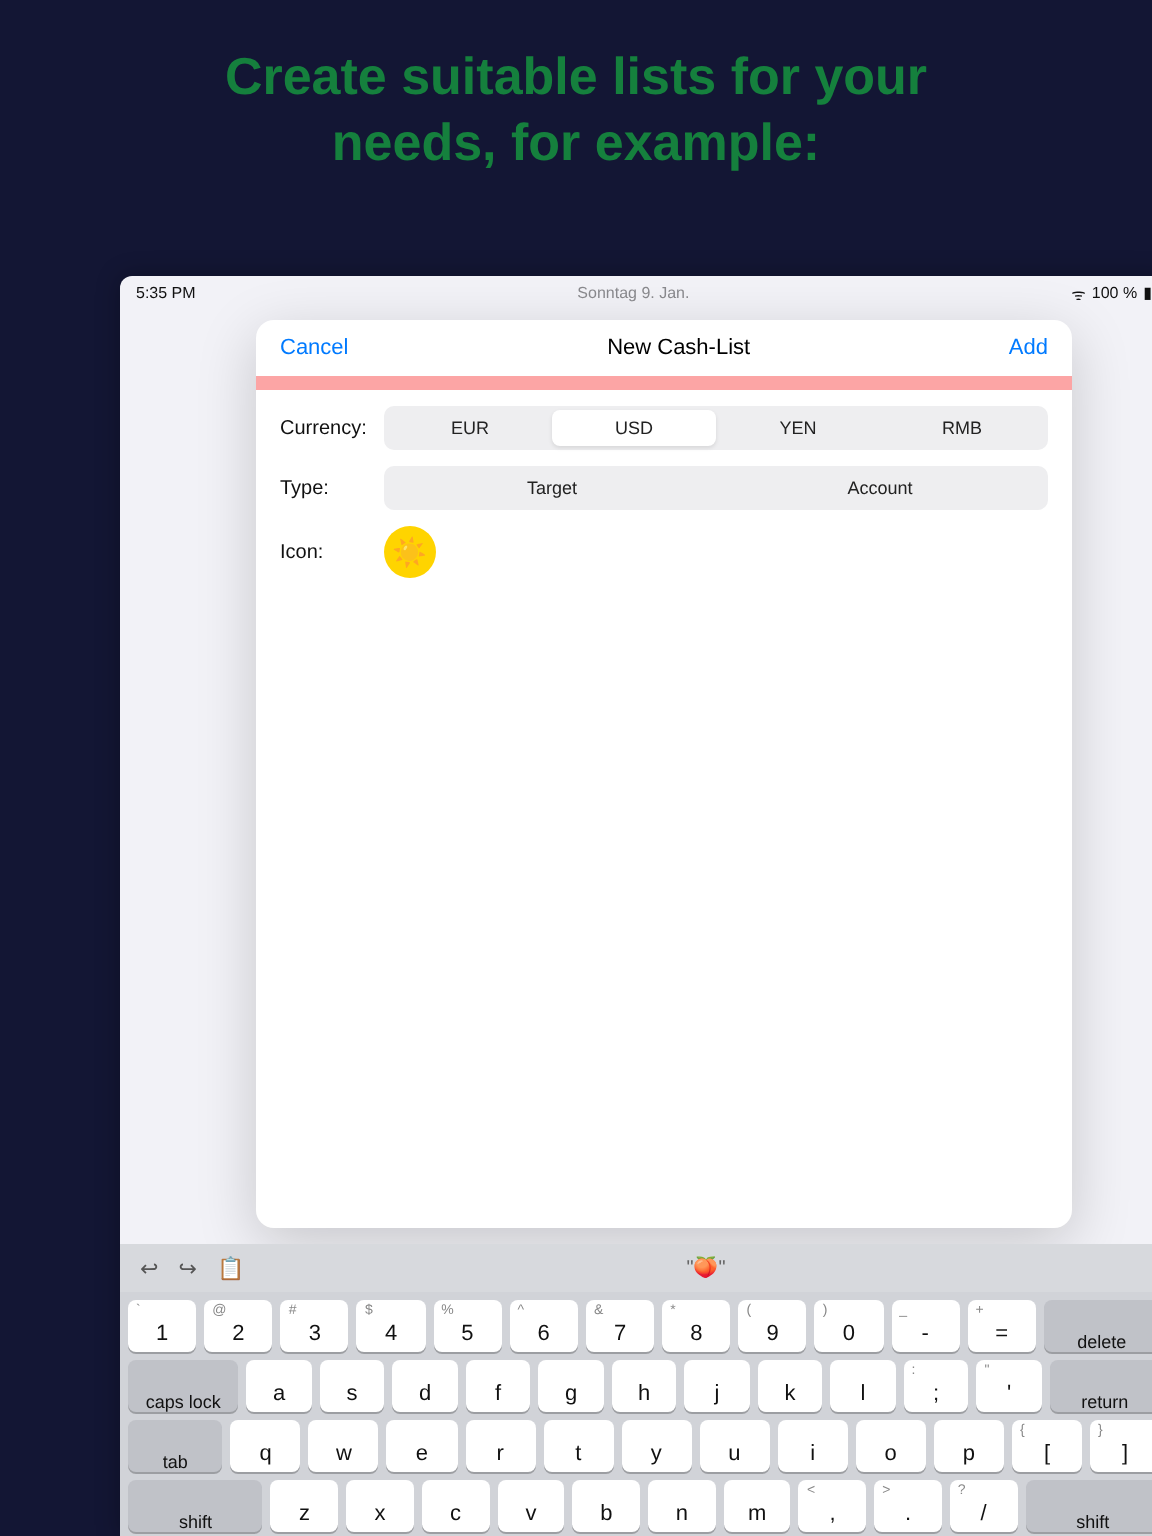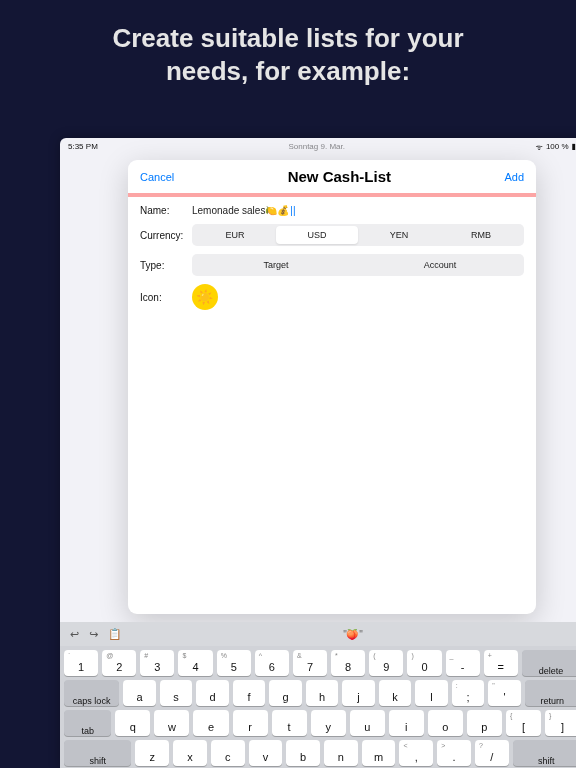--- a/index.html
+++ b/index.html
@@ -1,29 +1,29 @@
 <!DOCTYPE html>
 <html><head>
 <meta charset="utf-8">
 <style>
   *{box-sizing:border-box;margin:0;padding:0;font-family:-apple-system,Helvetica,Arial,sans-serif}
   body{width:576px;height:768px;background:#131634;overflow:hidden}
-  .promo-title{color:#e5e5e5;text-align:center;font-size:26px;font-weight:700;padding:22px 40px 18px;line-height:1.25}
+  .promo-title{color:#15803d;text-align:center;font-size:26px;font-weight:700;padding:22px 40px 18px;line-height:1.25}
   .device{position:absolute;left:60px;top:138px;width:524px;height:630px;background:#f2f2f7;border-radius:6px 6px 0 0;overflow:hidden;box-shadow:0 0 12px rgba(0,0,0,.3)}
   
   .status{height:17px;display:flex;align-items:center;font-size:8px;color:#111;padding:0 8px;justify-content:space-between}
   .status .mid{flex:1;text-align:center;color:#8a8a8e}
   .status .right{display:flex;align-items:center;gap:3px}
   
   .bg-sidebar{position:absolute;left:10px;top:28px;font-size:8px;color:#b0b0b4;line-height:2.3}
   
   .modal{position:absolute;left:68px;top:22px;width:408px;height:454px;background:#fff;border-radius:9px;box-shadow:0 8px 30px rgba(0,0,0,.18);display:flex;flex-direction:column}
-  .modal-header{display:flex;align-items:center;justify-content:space-between;padding:8px 12px;border-bottom:4px solid #fca5a5}
+  .modal-header{display:flex;align-items:center;justify-content:space-between;padding:8px 12px;border-bottom:7px solid #fca5a5}
   .modal-header .btn{font-size:11px;color:#007aff;cursor:pointer}
-  .modal-header .title{font-size:15px;font-weight:700}
+  .modal-header .title{font-size:11px;font-weight:400}
   .form{padding:8px 12px;font-size:10px;color:#222}
   .row{display:flex;align-items:center;margin-bottom:8px}
   .row .lbl{width:52px;color:#111}
   .name-input{flex:1;border:none;outline:none;font-size:10px}
   .name-input::after{content:"|";color:#007aff}
   .seg{display:flex;background:#eeeef0;border-radius:5px;flex:1;padding:2px;gap:0}
   .seg .opt{flex:1;text-align:center;font-size:9px;padding:4px 0;border-radius:4px;cursor:pointer}
   .seg .opt.sel{background:#fff;box-shadow:0 1px 2px rgba(0,0,0,.1)}
   .icon-chip{width:26px;height:26px;border-radius:50%;background:#ffd400;display:flex;align-items:center;justify-content:center;font-size:14px}
   
@@ -44,41 +44,37 @@
 
 <div class="promo-title">
   <div>Create suitable lists for your</div>
   <div>needs, for example:</div>
 </div>
 
 <div class="device">
 
   <div class="status">
     <span>5:35 PM</span>
-    <span class="mid">Sonntag 9. Mar.</span>
+    <span class="mid">Sonntag 9. Jan.</span>
     <span class="right">
       <span>ᯤ</span>
       <span>100 %</span>
       <span>▮</span>
     </span>
   </div>
 
 
   <div class="modal">
     <div class="modal-header">
       <span class="btn">Cancel</span>
       <span class="title">New Cash-List</span>
       <span class="btn">Add</span>
     </div>
     <div class="form">
 
-      <div class="row">
-        <span class="lbl">Name:</span>
-        <span class="name-input"><span>Lemonade sales🍋💰</span><span style="color:#007aff">|</span></span>
-      </div>
 
       <div class="row">
         <span class="lbl">Currency:</span>
         <div class="seg" id="seg-cur">
             <span class="opt">EUR</span>
             <span class="opt sel">USD</span>
             <span class="opt">YEN</span>
             <span class="opt">RMB</span>
           </div>
       </div>

